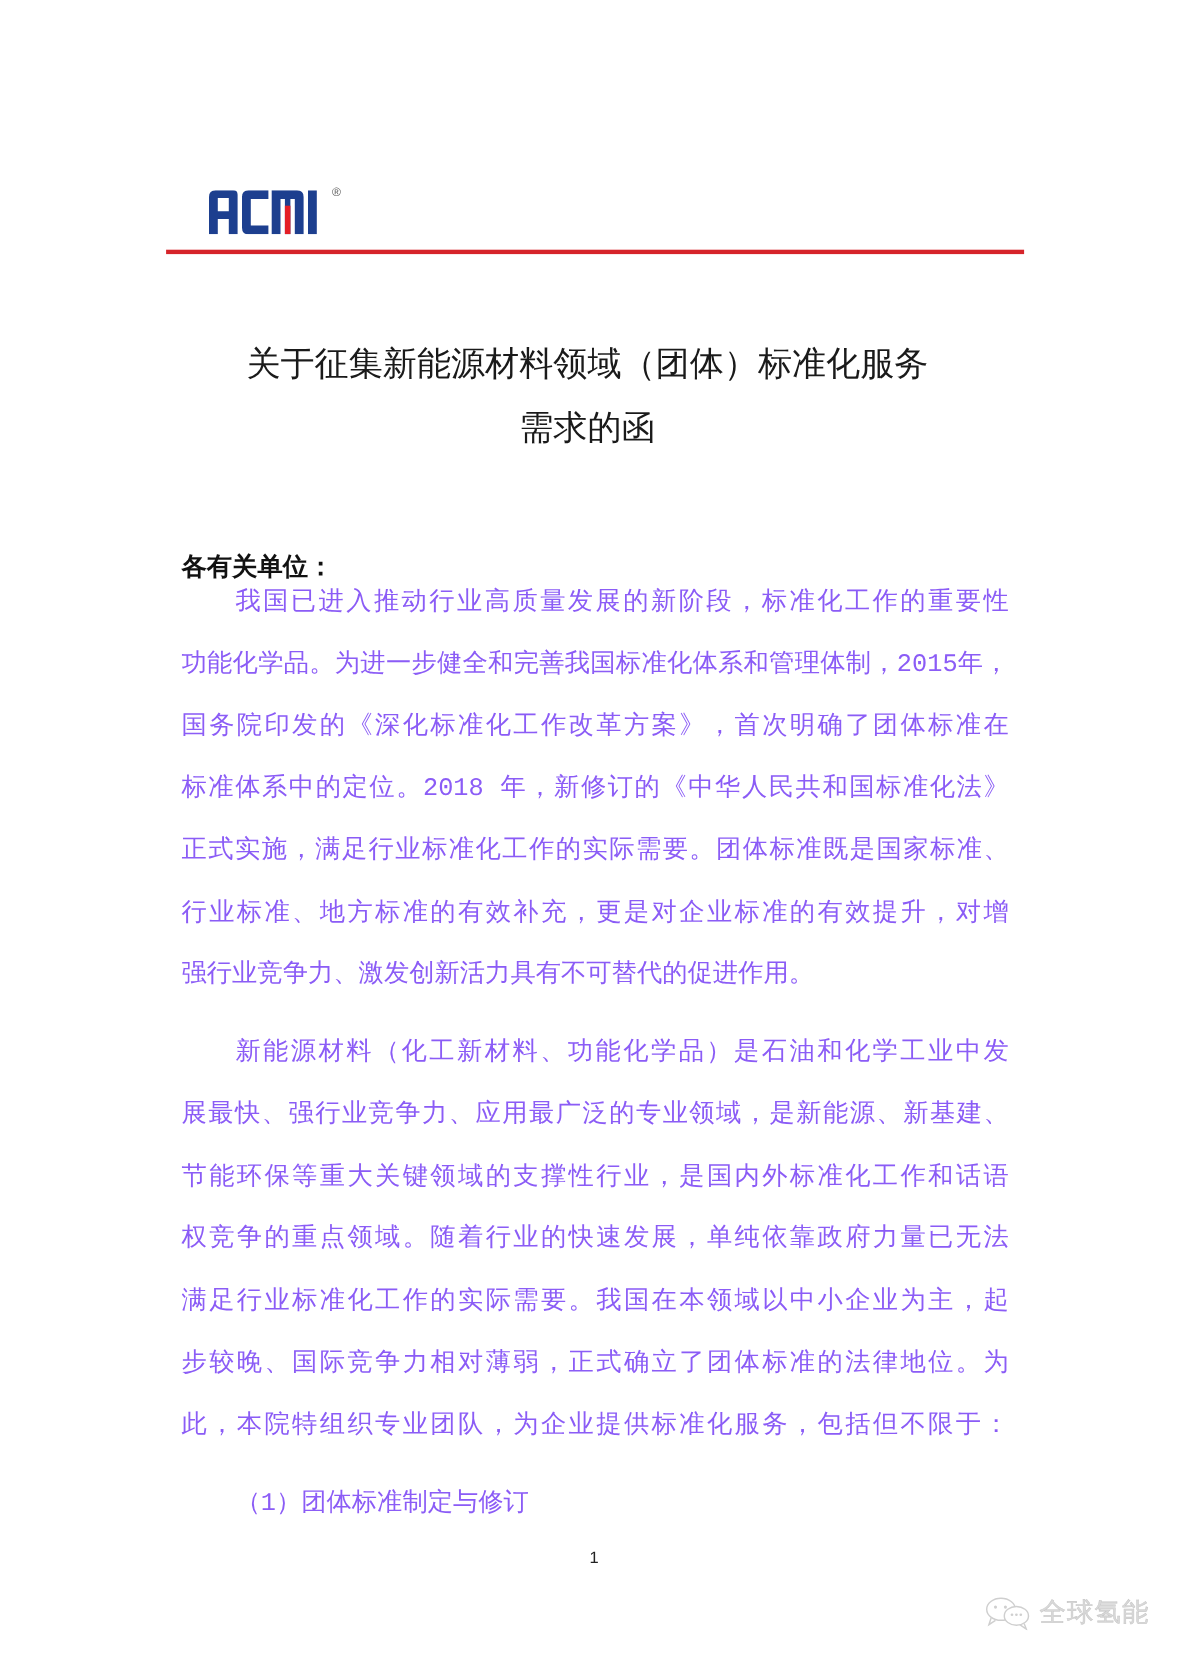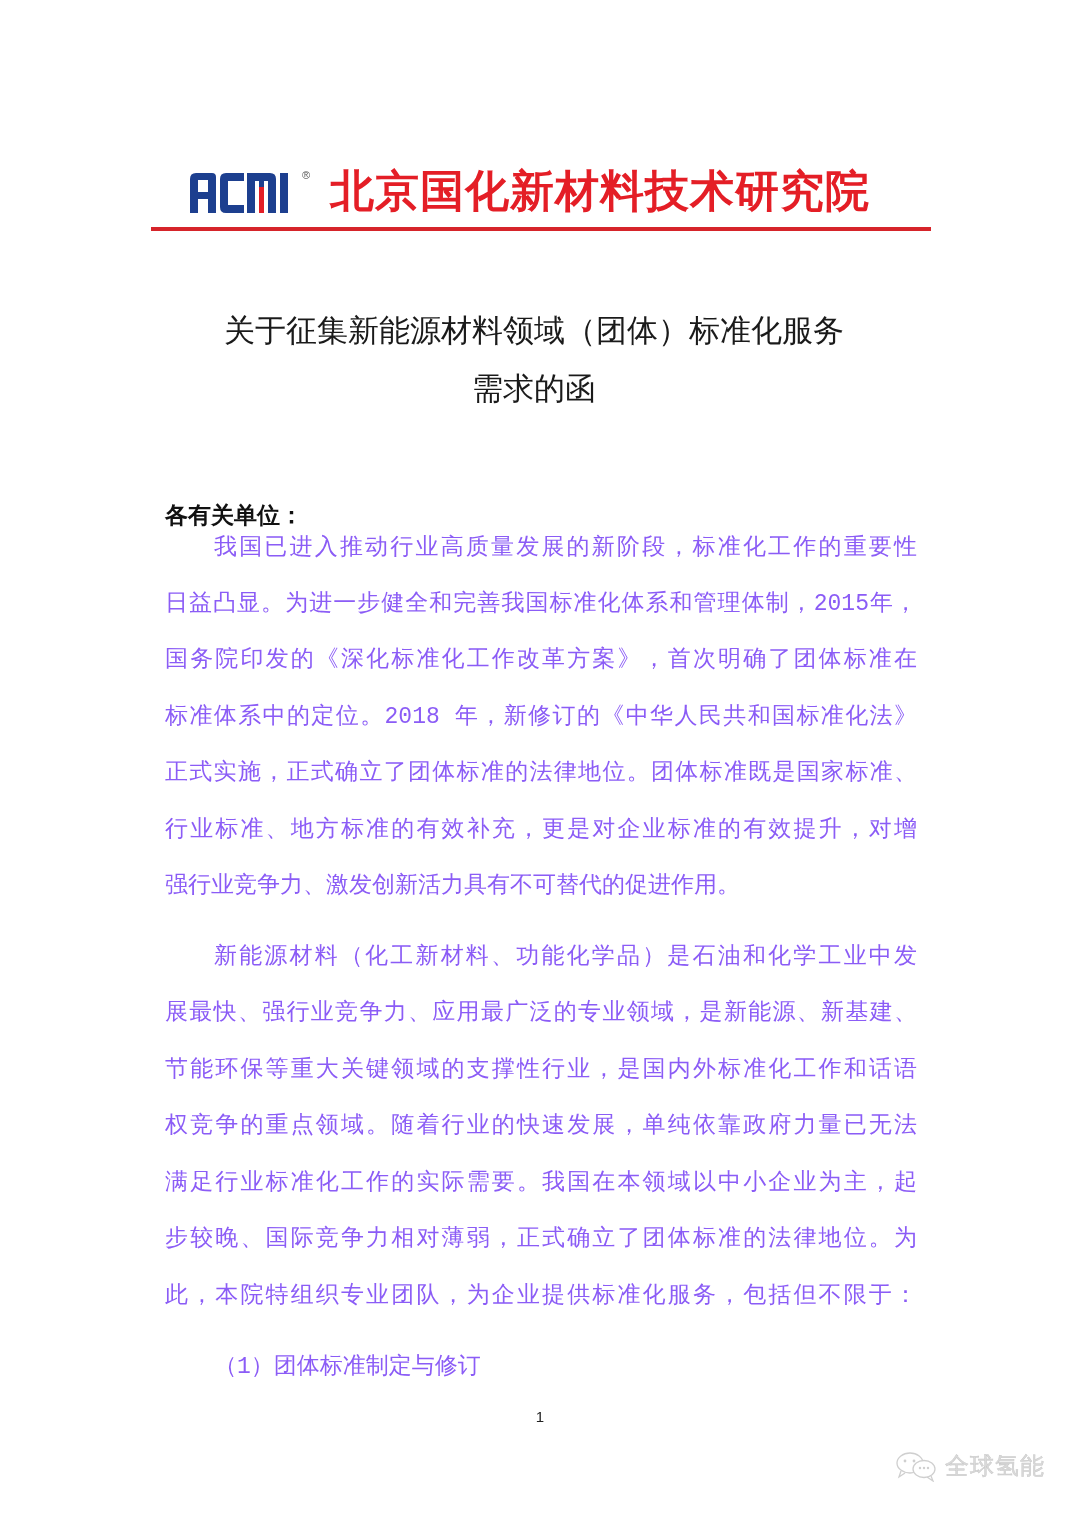--- a/index.html
+++ b/index.html
@@ -78,35 +78,34 @@
 
       <path d="M30 6 Q30 0 36 0 L54 0 L54 8 L38 8 L38 32 L54 32 L54 40 L36 40 Q30 40 30 34 Z" fill="#1d3f8f"></path>
 
       <path d="M57 40 L57 0 L80 0 Q86 0 86 6 L86 40 L78 40 L78 8 L74 8 L74 40 L69 40 L69 8 L65 8 L65 40 Z" fill="#1d3f8f"></path>
       <rect x="69" y="14" width="5" height="26" fill="#e41e26"></rect>
 
       <rect x="90" y="0" width="8" height="40" fill="#1d3f8f"></rect>
     </svg>
     <span class="reg">®</span>
   </div>
-  <div class="org-name">北京国化新材料技术研究院</div>
 </div>
 <div class="red-rule"></div>
 
 <div class="doc-title l1">关于征集新能源材料领域（团体）标准化服务</div>
 <div class="doc-title l2">需求的函</div>
 
 <div class="salutation">各有关单位：</div>
 
 <div>
   <div class="line indent" style="top:533px">我国已进入推动行业高质量发展的新阶段，标准化工作的重要性</div>
-  <div class="line" style="top:589px">日益凸显。为进一步健全和完善我国标准化体系和管理体制，2015年，</div>
+  <div class="line" style="top:589px">功能化学品。为进一步健全和完善我国标准化体系和管理体制，2015年，</div>
   <div class="line" style="top:645px">国务院印发的《深化标准化工作改革方案》，首次明确了团体标准在</div>
   <div class="line" style="top:702px">标准体系中的定位。2018 年，新修订的《中华人民共和国标准化法》</div>
-  <div class="line" style="top:758px">正式实施，正式确立了团体标准的法律地位。团体标准既是国家标准、</div>
+  <div class="line" style="top:758px">正式实施，满足行业标准化工作的实际需要。团体标准既是国家标准、</div>
   <div class="line" style="top:815px">行业标准、地方标准的有效补充，更是对企业标准的有效提升，对增</div>
   <div class="line last" style="top:871px">强行业竞争力、激发创新活力具有不可替代的促进作用。</div>
 
   <div class="line indent" style="top:942px">新能源材料（化工新材料、功能化学品）是石油和化学工业中发</div>
   <div class="line" style="top:998px">展最快、强行业竞争力、应用最广泛的专业领域，是新能源、新基建、</div>
   <div class="line" style="top:1055px">节能环保等重大关键领域的支撑性行业，是国内外标准化工作和话语</div>
   <div class="line" style="top:1111px">权竞争的重点领域。随着行业的快速发展，单纯依靠政府力量已无法</div>
   <div class="line" style="top:1168px">满足行业标准化工作的实际需要。我国在本领域以中小企业为主，起</div>
   <div class="line" style="top:1224px">步较晚、国际竞争力相对薄弱，正式确立了团体标准的法律地位。为</div>
   <div class="line" style="top:1281px">此，本院特组织专业团队，为企业提供标准化服务，包括但不限于：</div>

